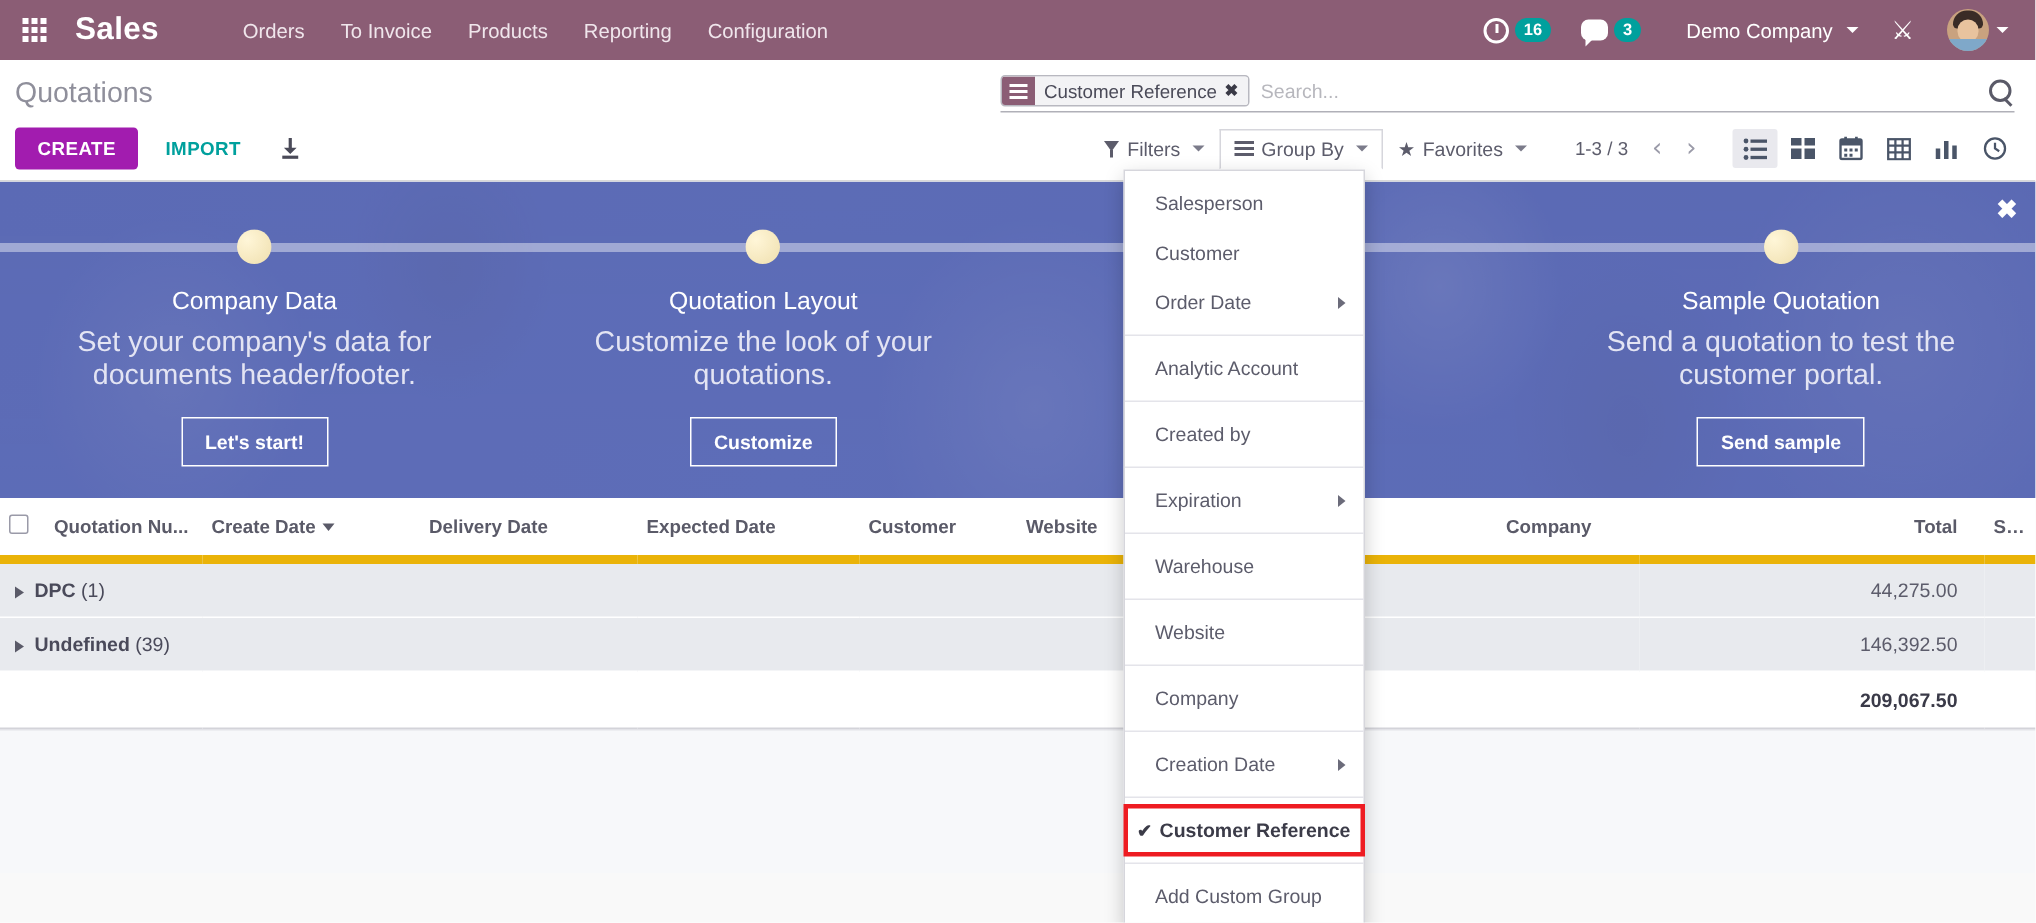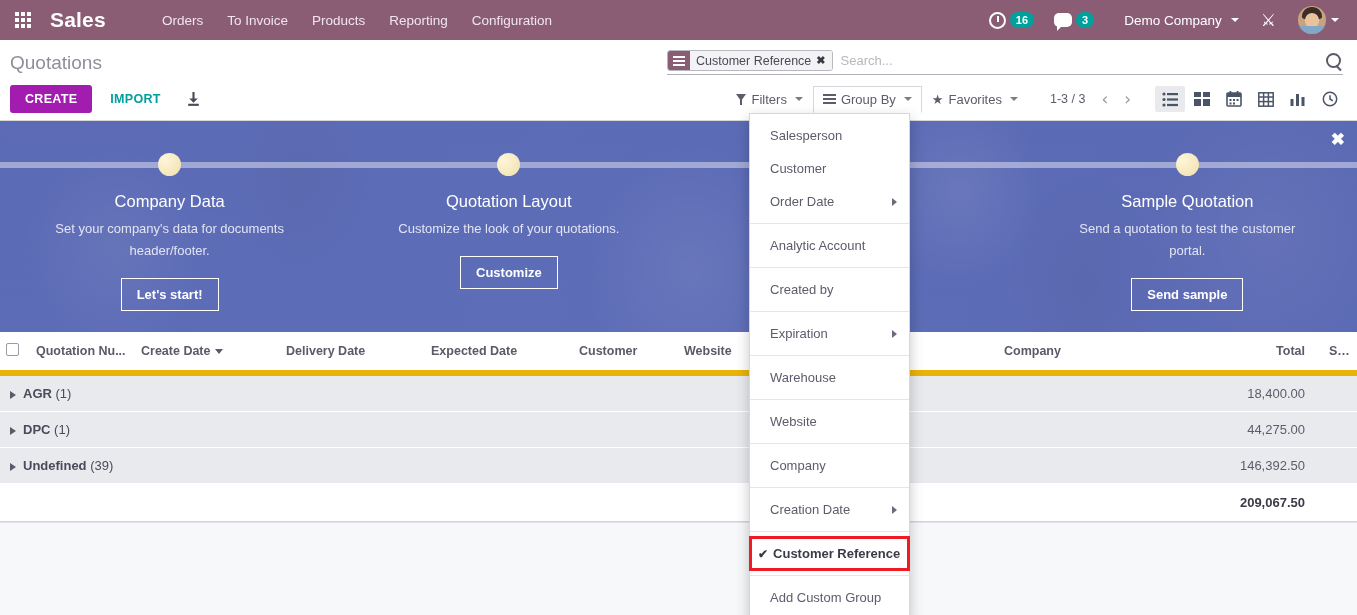--- a/index.html
+++ b/index.html
@@ -188,21 +188,21 @@
     position: absolute; top: 0; left: 0; right: 0; height: 6px;
     background: rgba(255,255,255,.42); top: 41px;
   }
   .step-dot {
     position: relative; z-index: 4; width: 23px; height: 23px; border-radius: 50%;
     background: #f5e6b8; margin: 0 auto 0; top: -1px;
     background-image: radial-gradient(circle at 30% 30%, #fff6d8, #efdfae);
   }
   .step-title { color: #fff; font-size: 16.5px; margin-top: 15px; }
   .step-desc {
-    color: #e3e4f3; font-size: 13px; line-height: 22px; margin-top: 7px;
+    color: #e3e4f3; font-size: 19px; line-height: 22px; margin-top: 7px;
     max-width: 245px; margin-left: auto; margin-right: auto;
   }
   .step-btn {
     display: inline-block; margin-top: 16px; border: 1px solid #fff; color: #fff;
     background: transparent; font-size: 13px; font-weight: bold; padding: 8px 15px;
     cursor: pointer; font-family: "Liberation Sans", sans-serif;
   }
 
   
   .list-wrap { background: #fff; }
@@ -499,29 +499,20 @@
           <th class="num" style="padding-right:18px">Total</th>
           <th style="width:auto">Status</th>
           <th>
             <span class="opt-dots"></span>
           </th>
         </tr>
       </thead>
       <tbody>
         <tr class="group-row">
           <td colspan="9" style="padding-left:10px">
-            <span class="gcaret"></span><span>AGR</span>
-            <span class="gcount">(1)</span>
-          </td>
-          <td class="num" style="padding-right:18px">18,400.00</td>
-          <td></td>
-            <td></td>
-        </tr>
-        <tr class="group-row">
-          <td colspan="9" style="padding-left:10px">
             <span class="gcaret"></span><span>DPC</span>
             <span class="gcount">(1)</span>
           </td>
           <td class="num" style="padding-right:18px">44,275.00</td>
           <td></td>
             <td></td>
         </tr>
         <tr class="group-row">
           <td colspan="9" style="padding-left:10px">
             <span class="gcaret"></span><span>Undefined</span>

